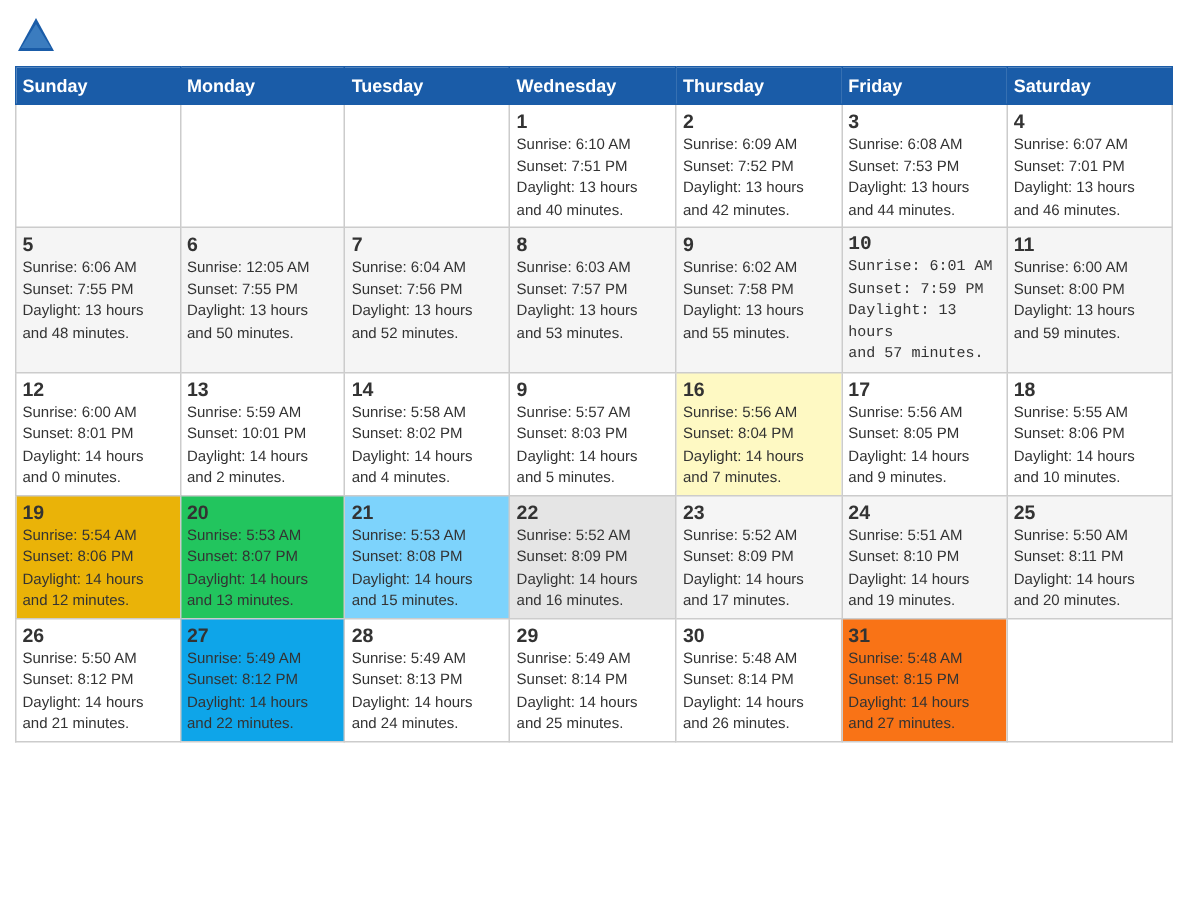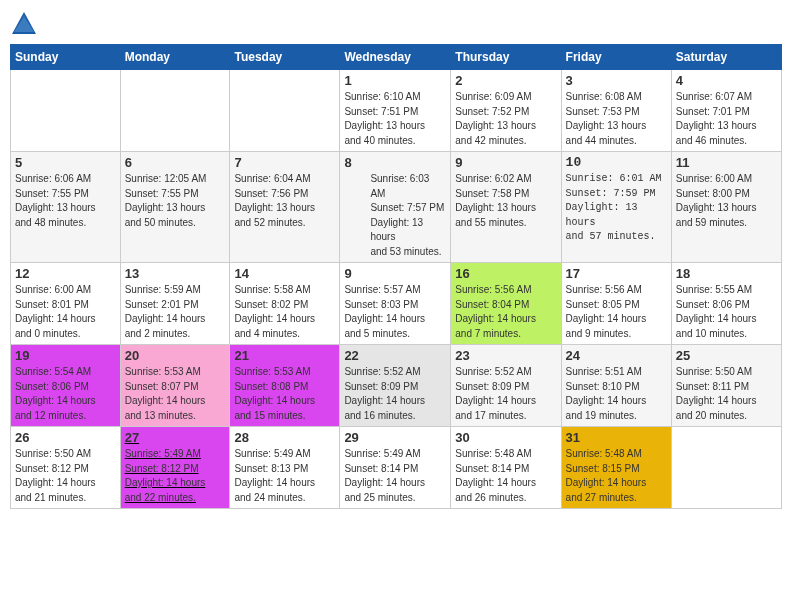--- a/index.html
+++ b/index.html
@@ -180,21 +180,21 @@
         </td>
         <td style="background: rgb(245, 245, 245);">
           <span class="day-num">7</span>
           <div class="day-info" style="white-space: pre-line;">Sunrise: 6:04 AM
 Sunset: 7:56 PM
 Daylight: 13 hours
 and 52 minutes.</div>
         </td>
         <td style="background: rgb(245, 245, 245);">
           <span class="day-num">8</span>
-          <div class="day-info" style="white-space: pre-line; margin-left: 26px;">Sunrise: 6:03 AM
+          <div class="day-info" style="white-space: pre-line;">Sunrise: 6:03 AM
 Sunset: 7:57 PM
 Daylight: 13 hours
 and 53 minutes.</div>
         </td>
         <td style="background: rgb(245, 245, 245);">
           <span class="day-num">9</span>
           <div class="day-info" style="white-space: pre-line;">Sunrise: 6:02 AM
 Sunset: 7:58 PM
 Daylight: 13 hours
 and 55 minutes.</div>
@@ -218,39 +218,39 @@
         <td style="background: rgb(255, 255, 255);">
           <span class="day-num">12</span>
           <div class="day-info" style="white-space: pre-line;">Sunrise: 6:00 AM
 Sunset: 8:01 PM
 Daylight: 14 hours
 and 0 minutes.</div>
         </td>
         <td style="background: rgb(255, 255, 255);">
           <span class="day-num">13</span>
           <div class="day-info" style="white-space: pre-line;">Sunrise: 5:59 AM
-Sunset: 2:01 PM
+Sunset: 10:01 PM
 Daylight: 14 hours
 and 2 minutes.</div>
         </td>
         <td style="background: rgb(255, 255, 255);">
           <span class="day-num">14</span>
           <div class="day-info" style="white-space: pre-line;">Sunrise: 5:58 AM
 Sunset: 8:02 PM
 Daylight: 14 hours
 and 4 minutes.</div>
         </td>
         <td style="background: rgb(255, 255, 255);">
           <span class="day-num">9</span>
           <div class="day-info" style="white-space: pre-line;">Sunrise: 5:57 AM
 Sunset: 8:03 PM
 Daylight: 14 hours
 and 5 minutes.</div>
         </td>
-        <td style="background: #bef264;">
+        <td style="background: #fef9c3;">
           <span class="day-num">16</span>
           <div class="day-info" style="white-space: pre-line;">Sunrise: 5:56 AM
 Sunset: 8:04 PM
 Daylight: 14 hours
 and 7 minutes.</div>
         </td>
         <td style="background: rgb(255, 255, 255);">
           <span class="day-num">17</span>
           <div class="day-info" style="white-space: pre-line;">Sunrise: 5:56 AM
 Sunset: 8:05 PM
@@ -259,35 +259,35 @@
         </td>
         <td style="background: rgb(255, 255, 255);">
           <span class="day-num">18</span>
           <div class="day-info" style="white-space: pre-line;">Sunrise: 5:55 AM
 Sunset: 8:06 PM
 Daylight: 14 hours
 and 10 minutes.</div>
         </td>
       </tr>
       <tr>
-        <td style="background: #d946ef;">
+        <td style="background: #eab308;">
           <span class="day-num">19</span>
           <div class="day-info" style="white-space: pre-line;">Sunrise: 5:54 AM
 Sunset: 8:06 PM
 Daylight: 14 hours
 and 12 minutes.</div>
         </td>
-        <td style="background: #f9a8d4;">
+        <td style="background: #22c55e;">
           <span class="day-num">20</span>
           <div class="day-info" style="white-space: pre-line;">Sunrise: 5:53 AM
 Sunset: 8:07 PM
 Daylight: 14 hours
 and 13 minutes.</div>
         </td>
-        <td style="background: #d946ef;">
+        <td style="background: #7dd3fc;">
           <span class="day-num">21</span>
           <div class="day-info" style="white-space: pre-line;">Sunrise: 5:53 AM
 Sunset: 8:08 PM
 Daylight: 14 hours
 and 15 minutes.</div>
         </td>
         <td style="background: #e5e5e5;">
           <span class="day-num">22</span>
           <div class="day-info" style="white-space: pre-line;">Sunrise: 5:52 AM
 Sunset: 8:09 PM
@@ -317,21 +317,21 @@
         </td>
       </tr>
       <tr>
         <td style="background: rgb(255, 255, 255);">
           <span class="day-num">26</span>
           <div class="day-info" style="white-space: pre-line;">Sunrise: 5:50 AM
 Sunset: 8:12 PM
 Daylight: 14 hours
 and 21 minutes.</div>
         </td>
-        <td style="background: #d946ef; text-decoration: underline;">
+        <td style="background: #0ea5e9;">
           <span class="day-num">27</span>
           <div class="day-info" style="white-space: pre-line;">Sunrise: 5:49 AM
 Sunset: 8:12 PM
 Daylight: 14 hours
 and 22 minutes.</div>
         </td>
         <td style="background: rgb(255, 255, 255);">
           <span class="day-num">28</span>
           <div class="day-info" style="white-space: pre-line;">Sunrise: 5:49 AM
 Sunset: 8:13 PM
@@ -345,21 +345,21 @@
 Daylight: 14 hours
 and 25 minutes.</div>
         </td>
         <td style="background: rgb(255, 255, 255);">
           <span class="day-num">30</span>
           <div class="day-info" style="white-space: pre-line;">Sunrise: 5:48 AM
 Sunset: 8:14 PM
 Daylight: 14 hours
 and 26 minutes.</div>
         </td>
-        <td style="background: #eab308;">
+        <td style="background: #f97316;">
           <span class="day-num">31</span>
           <div class="day-info" style="white-space: pre-line;">Sunrise: 5:48 AM
 Sunset: 8:15 PM
 Daylight: 14 hours
 and 27 minutes.</div>
         </td>
         <td class="empty-cell" style="background: rgb(255, 255, 255);"></td>
       </tr>
     </tbody>
 </table>

